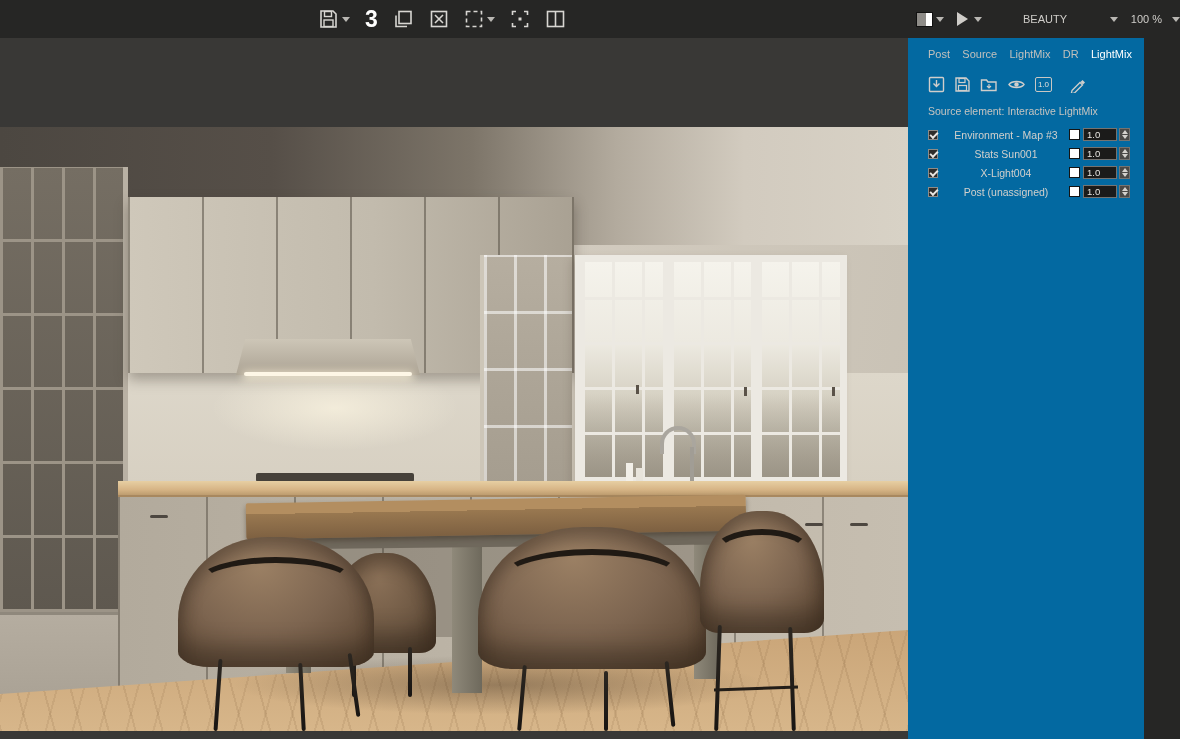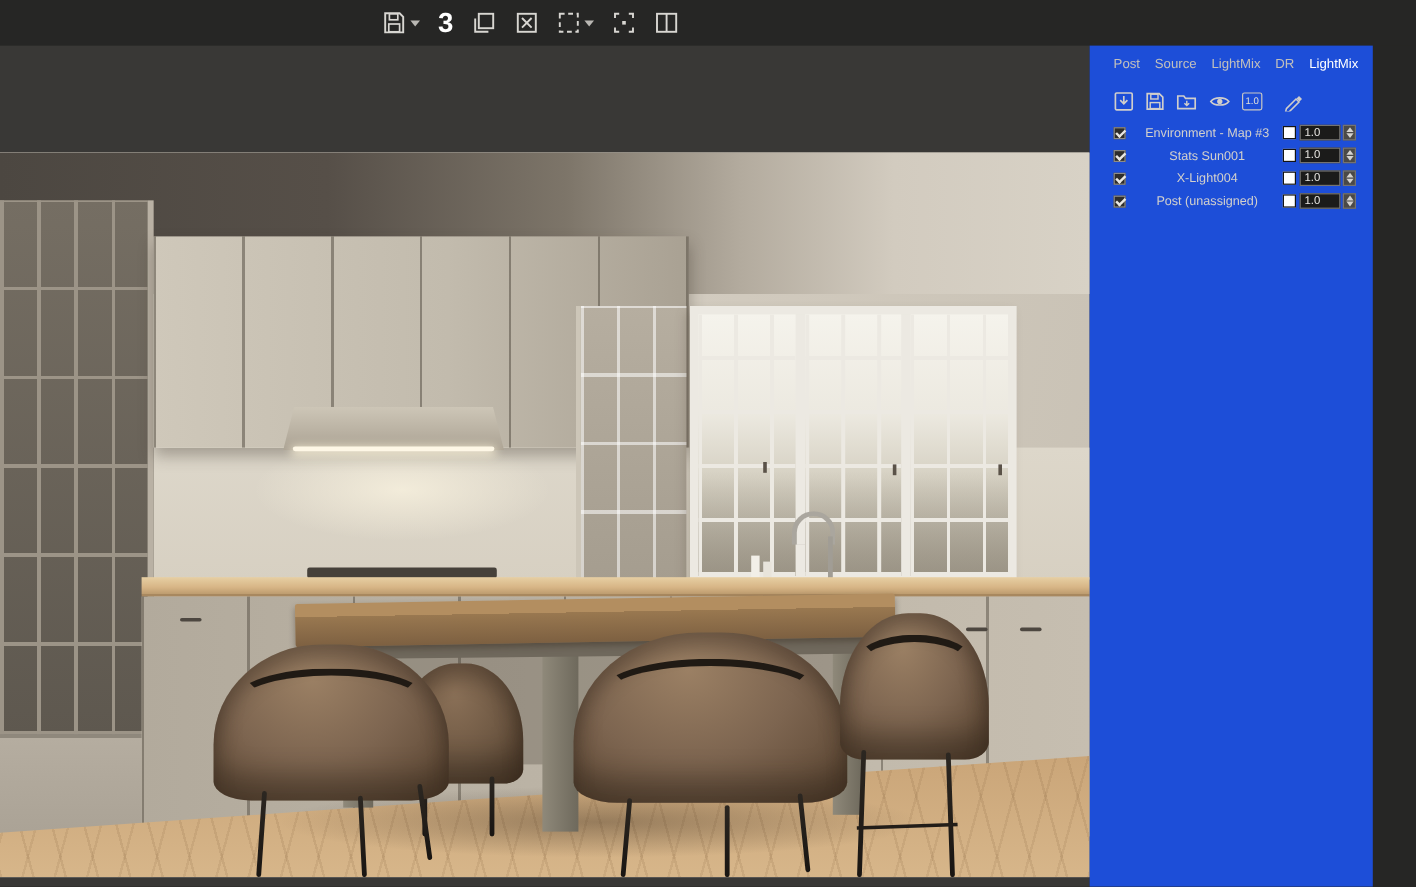--- a/index.html
+++ b/index.html
@@ -19,21 +19,21 @@
   .swatch-btn { display:flex; align-items:center; gap:3px; }
   .swatch { width:17px; height:15px; background:#ffffff; border:1px solid #111; box-shadow: 9px 0 0 -0px #8e8c88 inset; }
   .play { width:0; height:0; border-top:7px solid transparent; border-bottom:7px solid transparent; border-left:11px solid #cfcdc9; margin-left:6px; }
   .play-caret { margin-left:-1px; }
   .dd { display:flex; align-items:center; gap:5px; color:#cfcdc9; font-size:11px; }
   .dd-beauty { margin-left:34px; width:104px; justify-content:space-between; }
   .dd-zoom { margin-left:6px; width:54px; justify-content:space-between; }
 
   
   .viewport { position:absolute; left:0; top:38px; width:908px; height:701px; background:#393836; }
-  .panel { position:absolute; left:908px; top:38px; width:236px; height:701px; background:#1d4ed8; color:#c9c7c3; }
+  .panel { position:absolute; left:908px; top:38px; width:236px; height:701px; background:#0369a1; color:#c9c7c3; }
 
   
   .tabs { display:flex; align-items:center; justify-content:space-between; padding:10px 12px 0 20px; font-size:11px; }
   .tab { color:#c2c0bc; cursor:default; }
   .tab.active { color:#ffffff; font-weight:normal; }
 
   .panel-icons { display:flex; align-items:center; gap:9px; padding:16px 0 0 20px; }
   .p-ico { display:flex; align-items:center; justify-content:center; }
   .badge-10 { min-width:17px; height:15px; border:1px solid #c9c7c3; border-radius:2px; font-size:8px; color:#e2e0dc;
     display:flex; align-items:center; justify-content:center; padding:0 1px; }
@@ -218,20 +218,36 @@
         </svg>
       </div>
       <div class="tb-ico">
         <svg width="21" height="20" viewBox="0 0 21 20">
           <rect x="2.5" y="2.5" width="16" height="15" fill="none" stroke="#d8d6d2" stroke-width="1.6"></rect>
           <line x1="10.5" y1="2.5" x2="10.5" y2="17.5" stroke="#d8d6d2" stroke-width="1.6"></line>
         </svg>
       </div>
     </div>
 
+    <div class="tb-right">
+      <div class="swatch-btn">
+        <span class="swatch"></span>
+        <span class="caret"></span>
+      </div>
+      <span class="play"></span>
+      <span class="caret play-caret"></span>
+      <div class="dd dd-beauty">
+        <span>BEAUTY</span>
+        <span class="caret"></span>
+      </div>
+      <div class="dd dd-zoom">
+        <span>100 %</span>
+        <span class="caret"></span>
+      </div>
+    </div>
   </div>
 
   <div class="viewport">
     <div class="render">
       <div class="ceiling"></div>
 
       <div class="glass-cab-left"></div>
       <div class="left-lower"></div>
 
       <div class="backsplash"></div>
@@ -340,20 +356,21 @@
         <span>1.0</span>
       </span>
       <span class="p-ico pen-ico">
         <svg width="18" height="17" viewBox="0 0 18 17">
           <path d="M3 14.5 l8-8 2.5 2.5-8 8 -3.3 0.8 z" fill="none" stroke="#d0cecb" stroke-width="1.3"></path>
           <path d="M11.5 6 l2-2 2.5 2.5-2 2z" fill="#d0cecb"></path>
         </svg>
       </span>
     </div>
 
+    <div class="source-label">Source element: Interactive LightMix</div>
 
     <div class="layers">
 
       <div class="layer-row">
         <span class="chk"></span>
         <span class="layer-name">Environment - Map #3</span>
         <span class="layer-swatch"></span>
         <span class="layer-val">1.0</span>
         <span class="spin">
           <span class="spin-up"></span>

